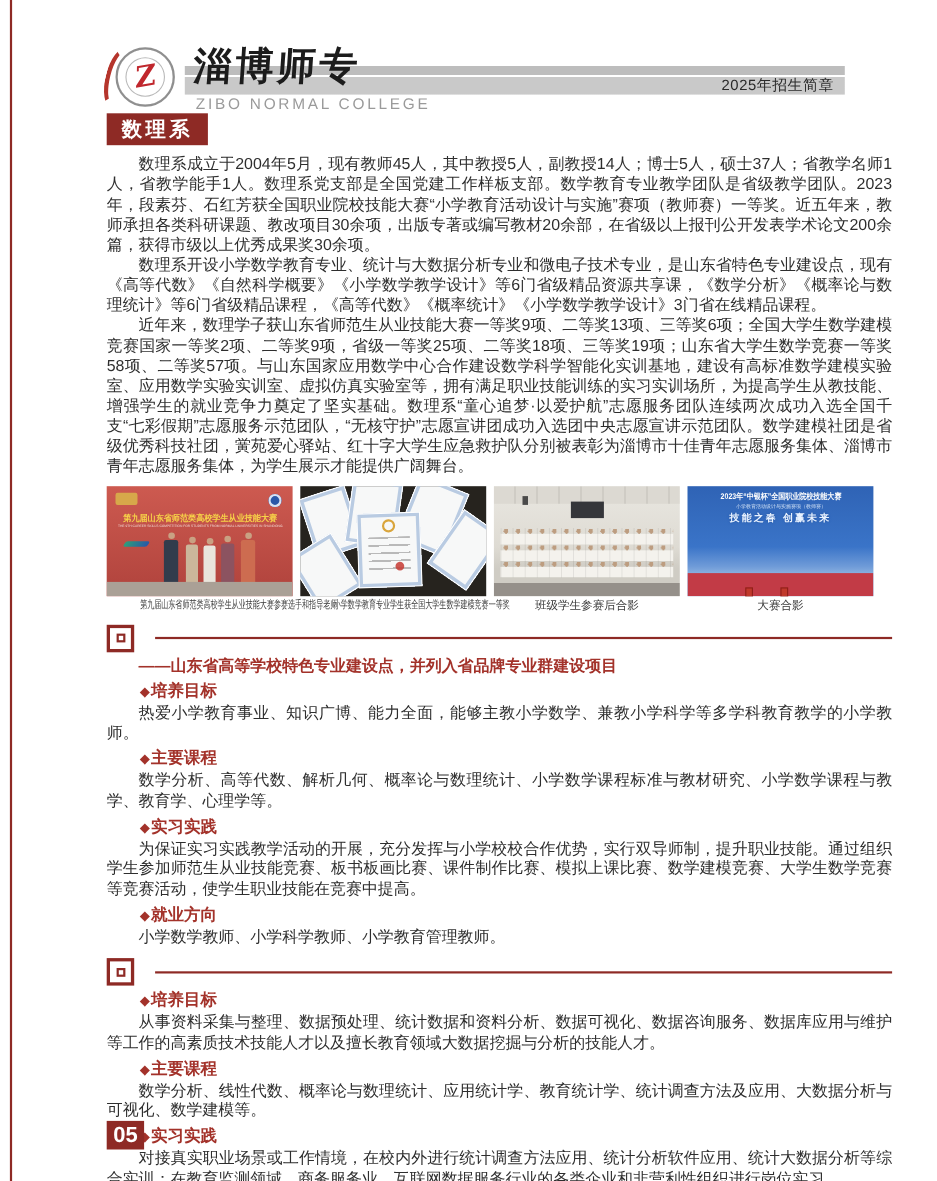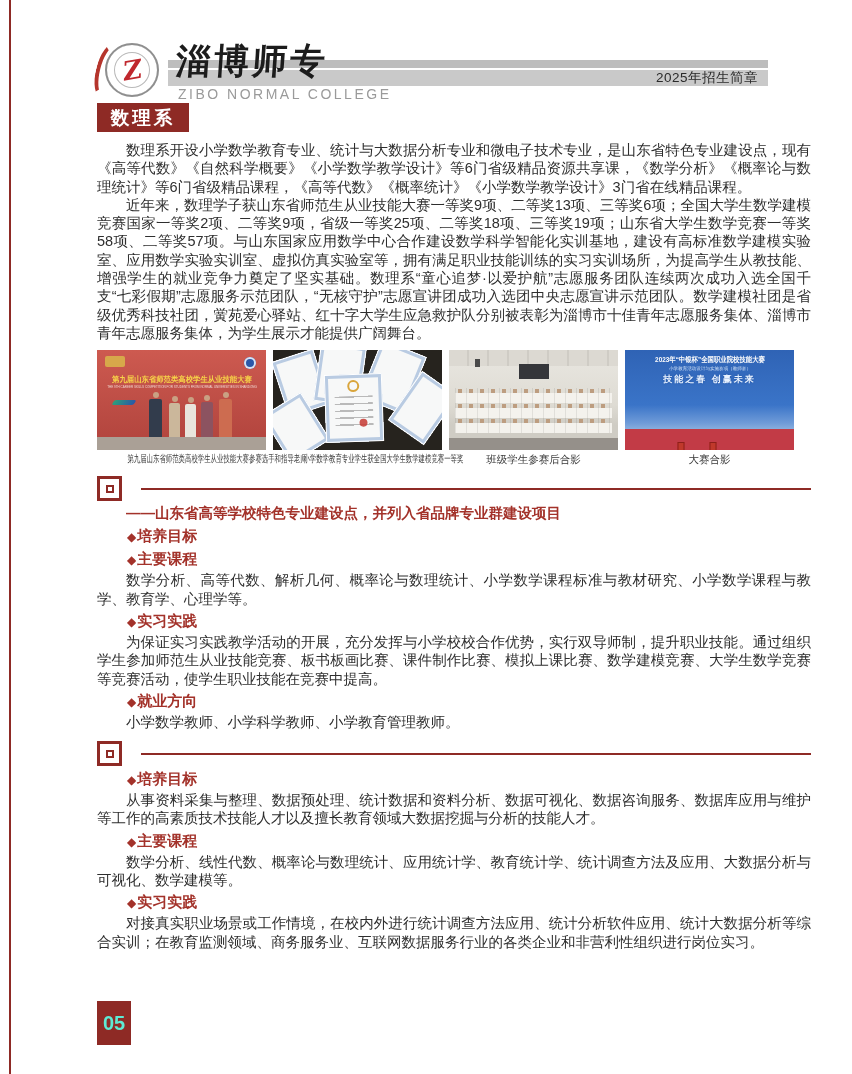--- a/index.html
+++ b/index.html
@@ -100,22 +100,22 @@
   .hui { flex:0 0 auto; width:25px; height:25px; border:3.5px solid var(--accent,#8e2a25);
     display:flex; align-items:center; justify-content:center; margin-right:9px; }
   .hui-in { width:8px; height:8px; border:2.5px solid var(--accent,#8e2a25); }
   .sec-title { margin:0; font-size:21px; font-weight:bold; color:var(--accent,#8e2a25); letter-spacing:1px; white-space:nowrap; }
   .sec-rule { flex:1 1 auto; height:2px; background:var(--accent,#8e2a25); margin-left:10px; }
 
   .subtitle { margin:1px 0 2px 2em; font-size:14.5px; font-weight:bold; color:var(--subtitle-red,#a3322a); }
   .dia { margin:4px 0 2px 2em; font-size:15px; font-weight:bold; color:var(--subtitle-red,#a3322a); }
   .dia .dmk { font-size:12px; margin-right:1px; }
 
-  .page-num { position:absolute; left:97px; bottom:29px; width:34px; height:44px; background:var(--accent,#8e2a25);
-    color:#5eead4; font-size:20px; font-weight:bold; display:flex; align-items:center; justify-content:center; }
+  .page-num { position:absolute; left:97px; bottom:29px; width:34px; height:26px; background:var(--accent,#8e2a25);
+    color:#ffffff; font-size:20px; font-weight:bold; display:flex; align-items:center; justify-content:center; }
 </style>
 </head>
 <body>
 
 <div class="page">
   <div class="left-rule"></div>
 
   <header>
     <div class="gray-bar">
       <span class="edition">2025年招生简章</span>
@@ -126,20 +126,21 @@
           <i class="logo-z">Z</i>
         </span>
     </div>
     <div class="brand-cn">淄博师专</div>
     <div class="brand-en">ZIBO NORMAL COLLEGE</div>
   </header>
 
   <main class="content">
     <div class="dept-box">数理系</div>
 
+    <p class="body">数理系成立于2004年5月，现有教师45人，其中教授5人，副教授14人；博士5人，硕士37人；省教学名师1人，省教学能手1人。数理系党支部是全国党建工作样板支部。数学教育专业教学团队是省级教学团队。2023年，段素芬、石红芳获全国职业院校技能大赛“小学教育活动设计与实施”赛项（教师赛）一等奖。近五年来，教师承担各类科研课题、教改项目30余项，出版专著或编写教材20余部，在省级以上报刊公开发表学术论文200余篇，获得市级以上优秀成果奖30余项。</p>
     <p class="body">数理系开设小学数学教育专业、统计与大数据分析专业和微电子技术专业，是山东省特色专业建设点，现有《高等代数》《自然科学概要》《小学数学教学设计》等6门省级精品资源共享课，《数学分析》《概率论与数理统计》等6门省级精品课程，《高等代数》《概率统计》《小学数学教学设计》3门省在线精品课程。</p>
     <p class="body">近年来，数理学子获山东省师范生从业技能大赛一等奖9项、二等奖13项、三等奖6项；全国大学生数学建模竞赛国家一等奖2项、二等奖9项，省级一等奖25项、二等奖18项、三等奖19项；山东省大学生数学竞赛一等奖58项、二等奖57项。与山东国家应用数学中心合作建设数学科学智能化实训基地，建设有高标准数学建模实验室、应用数学实验实训室、虚拟仿真实验室等，拥有满足职业技能训练的实习实训场所，为提高学生从教技能、增强学生的就业竞争力奠定了坚实基础。数理系“童心追梦·以爱护航”志愿服务团队连续两次成功入选全国千支“七彩假期”志愿服务示范团队，“无核守护”志愿宣讲团成功入选团中央志愿宣讲示范团队。数学建模社团是省级优秀科技社团，黉苑爱心驿站、红十字大学生应急救护队分别被表彰为淄博市十佳青年志愿服务集体、淄博市青年志愿服务集体，为学生展示才能提供广阔舞台。</p>
 
     <div class="photo-row">
 
       <figure>
         <div class="img ph1">
           <span class="plogo"></span>
           <span class="badge"></span>
           <span class="t1">第九届山东省师范类高校学生从业技能大赛</span>
@@ -206,20 +207,21 @@
     <section>
       <div class="sec-head">
         <span class="hui">
             <span class="hui-in"></span>
           </span>
         <span class="sec-rule"></span>
       </div>
       <p class="subtitle">——山东省高等学校特色专业建设点，并列入省品牌专业群建设项目</p>
 
       <h3 class="dia"><span class="dmk">◆</span><span>培养目标</span></h3>
+      <p class="body">热爱小学教育事业、知识广博、能力全面，能够主教小学数学、兼教小学科学等多学科教育教学的小学教师。</p>
 
       <h3 class="dia"><span class="dmk">◆</span><span>主要课程</span></h3>
       <p class="body">数学分析、高等代数、解析几何、概率论与数理统计、小学数学课程标准与教材研究、小学数学课程与教学、教育学、心理学等。</p>
 
       <h3 class="dia"><span class="dmk">◆</span><span>实习实践</span></h3>
       <p class="body">为保证实习实践教学活动的开展，充分发挥与小学校校合作优势，实行双导师制，提升职业技能。通过组织学生参加师范生从业技能竞赛、板书板画比赛、课件制作比赛、模拟上课比赛、数学建模竞赛、大学生数学竞赛等竞赛活动，使学生职业技能在竞赛中提高。</p>
 
       <h3 class="dia"><span class="dmk">◆</span><span>就业方向</span></h3>
       <p class="body">小学数学教师、小学科学教师、小学教育管理教师。</p>
     </section>

